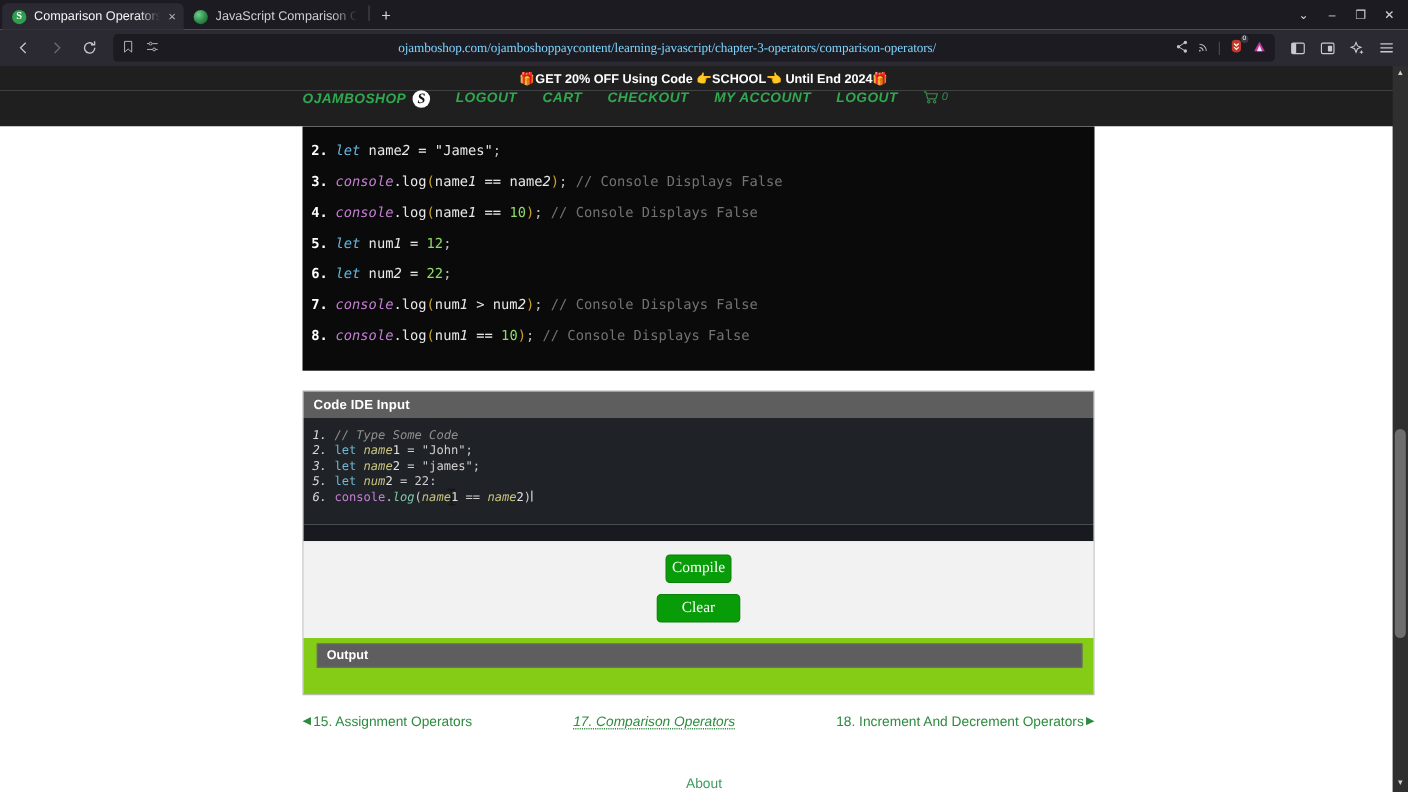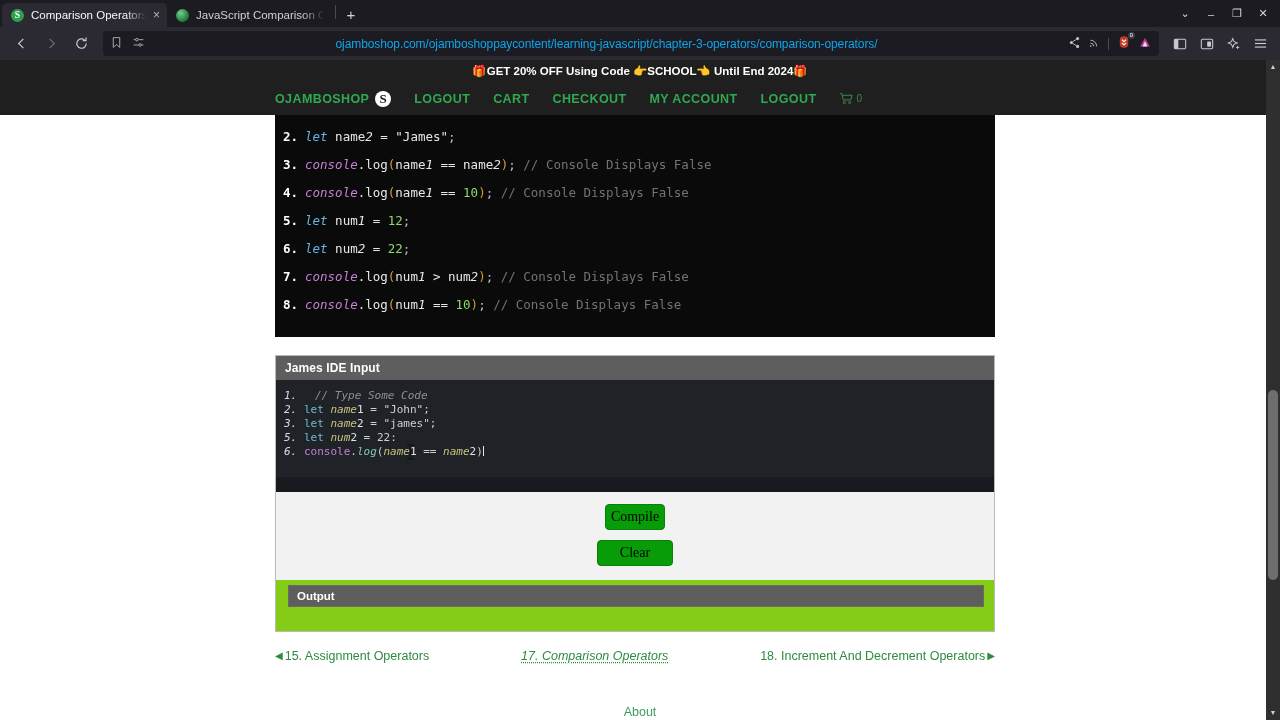--- a/index.html
+++ b/index.html
@@ -76,44 +76,44 @@
     color: #c5c5cd;
   }
   .nav-btn.dim { color: #6b6b76; }
   .urlbar {
     flex: 1 1 auto; height: 25px; background: #1c1b22; border-radius: 4px;
     display: flex; align-items: center; margin: 0 6px; padding: 0 7px; gap: 8px;
     position: relative;
   }
   .urlbar .url-left { display: flex; align-items: center; gap: 9px; color: #b6b6bf; }
   .url-text {
-    flex: 1 1 auto; color: #0ea5e9; font-size: 12px; white-space: nowrap; overflow: hidden;
-    text-align: center; letter-spacing: -0.1px;
+    flex: 1 1 auto; color: #7dd3fc; font-size: 12px; white-space: nowrap; overflow: hidden;
+    text-align: center; letter-spacing: -0.1px; font-family: Liberation Serif, serif;
   }
   .url-right { display: flex; align-items: center; gap: 7px; }
   .ext-badge { position: relative; }
   .ext-badge .badge {
     position: absolute; top: -3px; right: -4px; background: #3b3b45; color: #fff;
     font-size: 6px; border-radius: 5px; padding: 0 2px; line-height: 7px;
   }
   .tool-btn { width: 25px; height: 26px; display: flex; align-items: center; justify-content: center; color: #c9c9d1; }
 
   
   #viewport {
     flex: 1 1 auto; position: relative; background: #ffffff; overflow: hidden;
   }
 
   .promo {
     background: #1f1f1f; color: #ffffff; height: 22px;
     display: flex; align-items: center; justify-content: center;
     font-size: 11.5px; font-weight: 700; gap: 0px;
   }
   .site-nav {
-    background: #1f1f1f; height: 33px; display: flex; align-items: center;
-    padding-left: 275px; gap: 0; color: #22b14c;
+    background: #1f1f1f; height: 33px; display: flex; align-items: flex-start;
+    padding-left: 275px; gap: 0; color: #22b14c; font-style: italic;
   }
   .site-nav a {
     color: #2fa94f; text-decoration: none; font-weight: 700; font-size: 12.5px;
     letter-spacing: 0.4px; margin-right: 23px; display: flex; align-items: center; gap: 6px;
   }
   .logo-s {
     width: 16px; height: 16px; border-radius: 50%; background: #ffffff; color: #111;
     font-family: "Liberation Serif", serif; font-weight: 700; font-size: 13px;
     line-height: 16px; text-align: center; display: inline-block;
   }
@@ -146,40 +146,40 @@
   .panel-head {
     background: #5e5e5e; color: #ffffff; font-weight: 700; font-size: 12px;
     padding: 5px 9px; letter-spacing: 0.1px;
   }
   .ide-editor {
     background: #1f2227; padding: 9px 0 8px 0; min-height: 97px; position: relative;
     font-family: "DejaVu Sans Mono", monospace; font-size: 11px; line-height: 12px;
   }
   .ide-line { white-space: pre; padding: 1px 0 1px 32px; line-height: 12px; }
   .ide-ln { color: #d9d9d9; font-style: italic; display: inline-block; width: 20px; margin-left: -24px; }
-  .ide-cmt { color: #8f8f8f; font-style: italic; margin-left: 11px; }
+  .ide-cmt { color: #8f8f8f; font-style: italic; }
   .ide-kw { color: #6fb8d6; }
   .ide-var { color: #c8c37e; font-style: italic; }
   .ide-str { color: #cfcfcf; }
   .ide-num { color: #cfcfcf; }
   .ide-obj { color: #c57fd4; }
   .ide-meth { color: #7fc7a8; font-style: italic; }
   .ide-op { color: #cfcfcf; }
   .ide-white { color: #e4e4e4; }
   .caret {
     display: inline-block; width: 1px; height: 10px; background: #e9e9e9;
     vertical-align: -1px; margin-left: 0px;
   }
   .ide-foot { background: #171a1f; height: 15px; }
   .btn-area {
     background: #f2f2f2; padding: 12px 0 14px 0; display: flex;
     flex-direction: column; align-items: center; gap: 10px;
   }
   .gbtn {
-    background: #089c09; color: #000000; border: 1px solid #0b7f0b; border-radius: 4px;
+    background: #089c09; color: #ffffff; border: 1px solid #0b7f0b; border-radius: 4px;
     font-family: "Liberation Serif", serif; font-size: 14px; padding: 4px 0; width: 60px;
     text-align: center; cursor: pointer;
   }
   .gbtn.wide { width: 76px; }
   .out-wrap { background: #84cc16; padding: 5px 10px 24px 12px; }
   .out-head {
     background: #5e5e5e; color: #ffffff; font-weight: 700; font-size: 11.5px;
     padding: 4px 8px; border: 1px solid #6a6a6a;
   }
 
@@ -364,21 +364,21 @@
           <div class="code-line"><span class="ln">2.</span><span class="kw">let</span><span class="op"> </span><span class="op">name</span><span class="ident-i">2</span><span class="op"> = </span><span class="str">"James"</span><span class="punc">;</span></div>
           <div class="code-line"><span class="ln">3.</span><span class="obj">console</span><span class="op">.</span><span class="meth">log</span><span class="paren">(</span><span class="op">name</span><span class="ident-i">1</span><span class="op"> == </span><span class="op">name</span><span class="ident-i">2</span><span class="paren">)</span><span class="punc">; </span><span class="cmt">// Console Displays False</span></div>
           <div class="code-line"><span class="ln">4.</span><span class="obj">console</span><span class="op">.</span><span class="meth">log</span><span class="paren">(</span><span class="op">name</span><span class="ident-i">1</span><span class="op"> == </span><span class="num">10</span><span class="paren">)</span><span class="punc">; </span><span class="cmt">// Console Displays False</span></div>
           <div class="code-line"><span class="ln">5.</span><span class="kw">let</span><span class="op"> </span><span class="op">num</span><span class="ident-i">1</span><span class="op"> = </span><span class="num">12</span><span class="punc">;</span></div>
           <div class="code-line"><span class="ln">6.</span><span class="kw">let</span><span class="op"> </span><span class="op">num</span><span class="ident-i">2</span><span class="op"> = </span><span class="num">22</span><span class="punc">;</span></div>
           <div class="code-line"><span class="ln">7.</span><span class="obj">console</span><span class="op">.</span><span class="meth">log</span><span class="paren">(</span><span class="op">num</span><span class="ident-i">1</span><span class="op"> &gt; </span><span class="op">num</span><span class="ident-i">2</span><span class="paren">)</span><span class="punc">; </span><span class="cmt">// Console Displays False</span></div>
           <div class="code-line"><span class="ln">8.</span><span class="obj">console</span><span class="op">.</span><span class="meth">log</span><span class="paren">(</span><span class="op">num</span><span class="ident-i">1</span><span class="op"> == </span><span class="num">10</span><span class="paren">)</span><span class="punc">; </span><span class="cmt">// Console Displays False</span></div>
         </div>
 
       <div class="ide-panel">
-        <div class="panel-head">James IDE Input</div>
+        <div class="panel-head">Code IDE Input</div>
         <div class="ide-editor" id="ideeditor">
             <div class="ide-line"><span class="ide-ln">1.</span><span class="ide-cmt">// Type Some Code</span></div>
             <div class="ide-line"><span class="ide-ln">2.</span><span class="ide-kw">let</span><span class="ide-op"> </span><span class="ide-var">name</span><span class="ide-white">1</span><span class="ide-op"> = </span><span class="ide-str">"John"</span><span class="ide-op">;</span></div>
             <div class="ide-line"><span class="ide-ln">3.</span><span class="ide-kw">let</span><span class="ide-op"> </span><span class="ide-var">name</span><span class="ide-white">2</span><span class="ide-op"> = </span><span class="ide-str">"james"</span><span class="ide-op">;</span></div>
             <div class="ide-line"><span class="ide-ln">5.</span><span class="ide-kw">let</span><span class="ide-op"> </span><span class="ide-var">num</span><span class="ide-white">2</span><span class="ide-op"> = </span><span class="ide-num">22</span><span class="ide-op">:</span></div>
             <div class="ide-line"><span class="ide-ln">6.</span><span class="ide-obj">console</span><span class="ide-op">.</span><span class="ide-meth">log</span><span class="ide-op">(</span><span class="ide-var">name</span><span class="ide-white">1</span><span class="ide-op"> == </span><span class="ide-var">name</span><span class="ide-white">2</span><span class="ide-op">)</span><span class="caret"></span></div>
           </div>
         <div class="ide-foot"></div>
         <div class="btn-area">
           <button class="gbtn">Compile</button>

